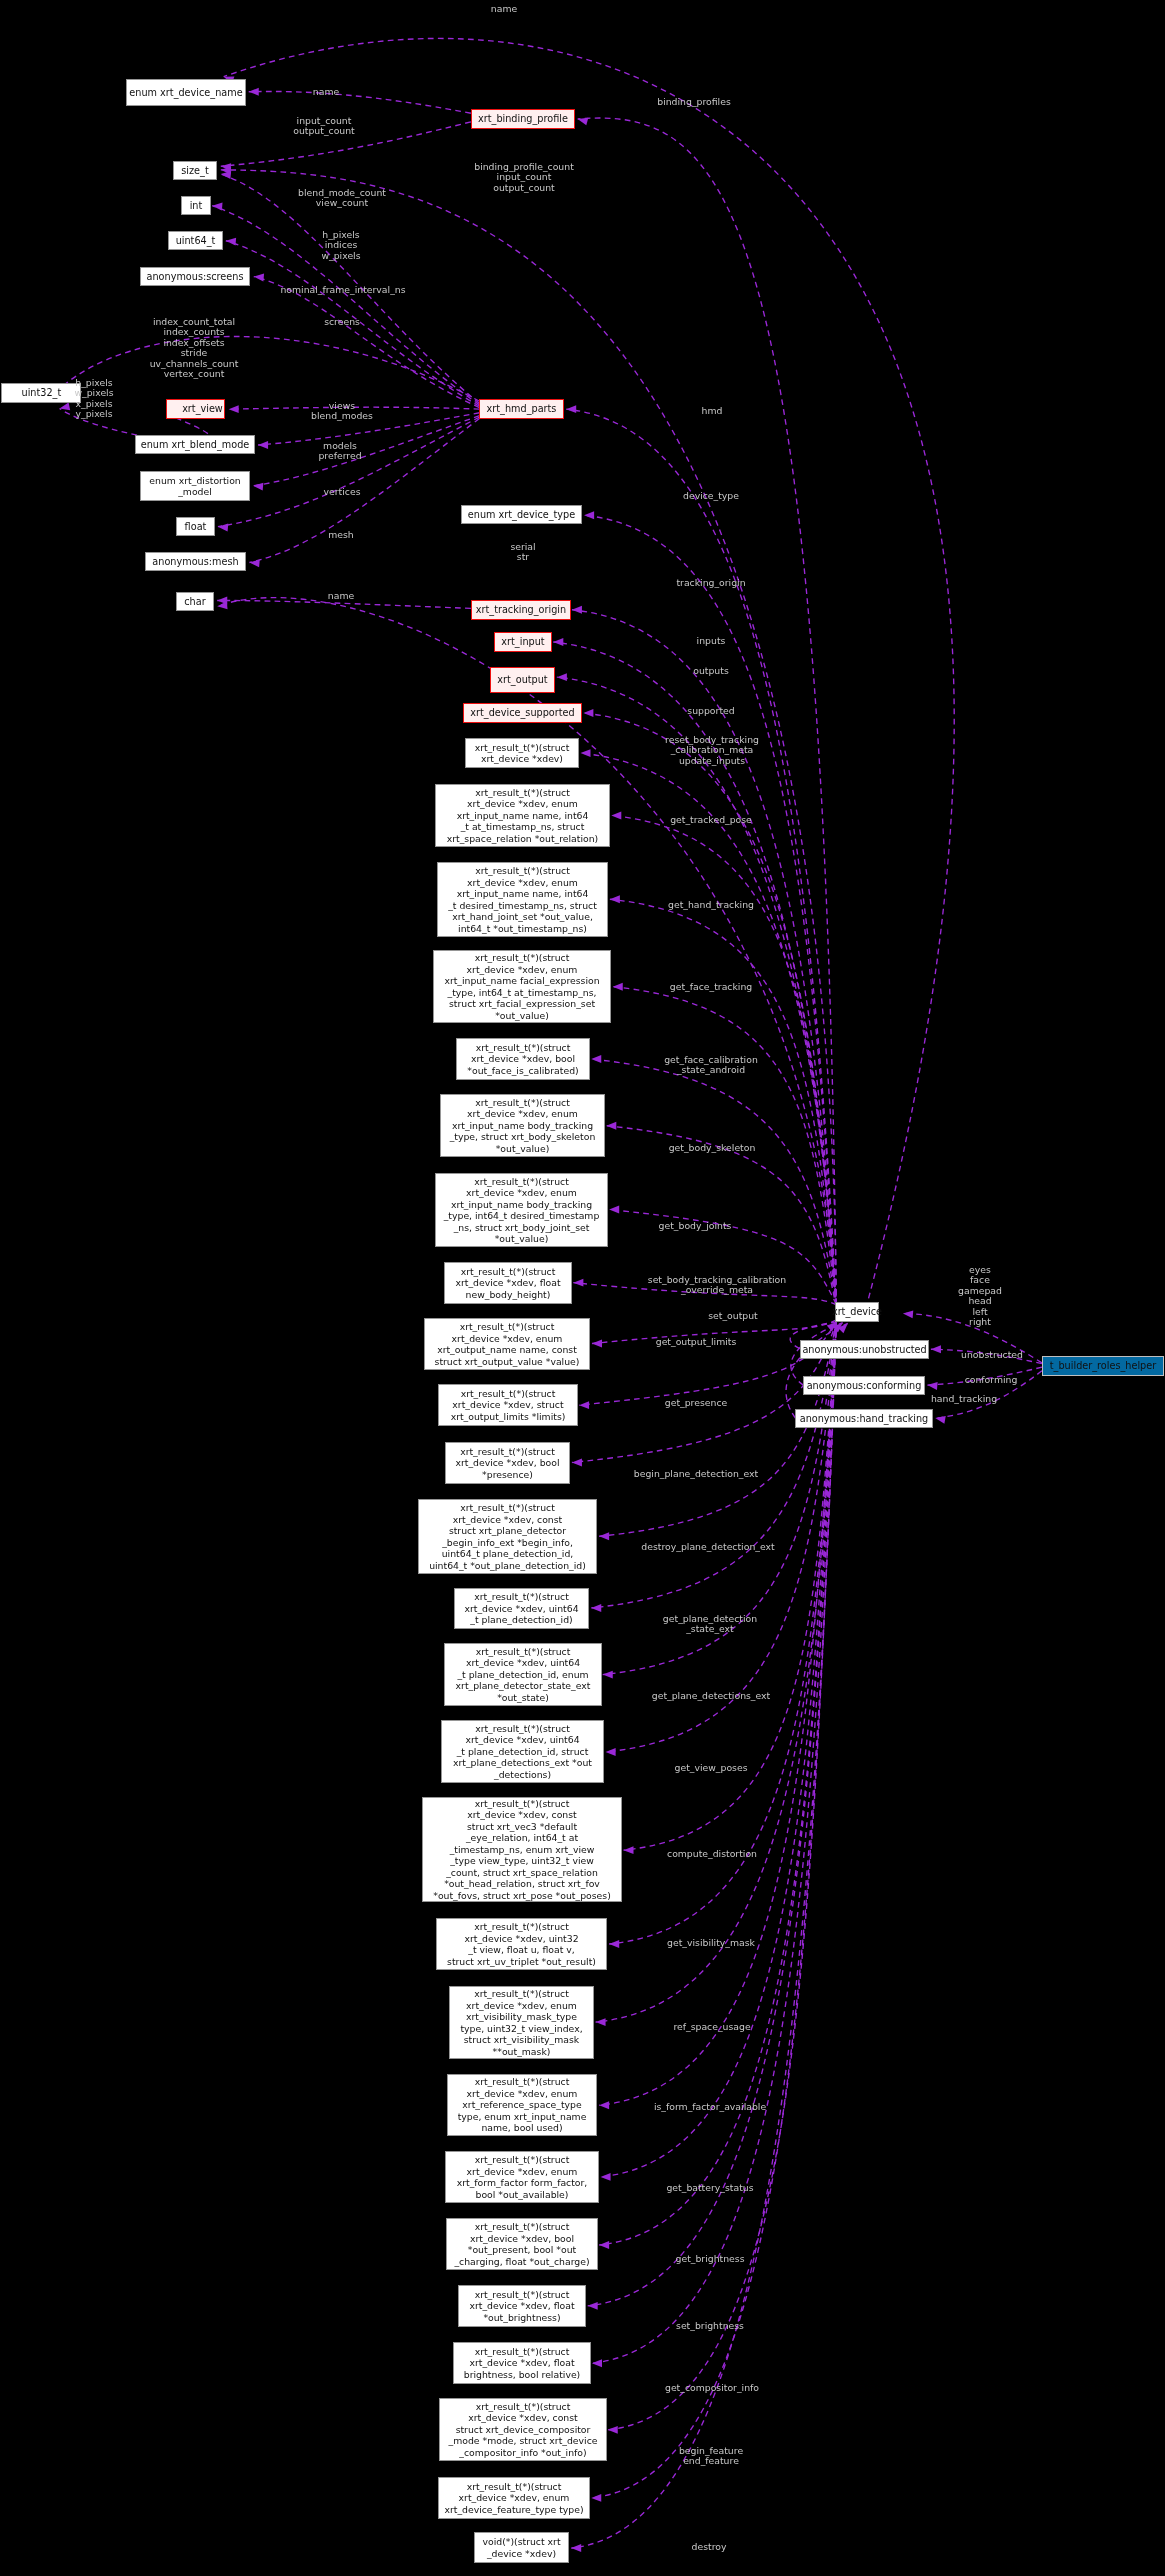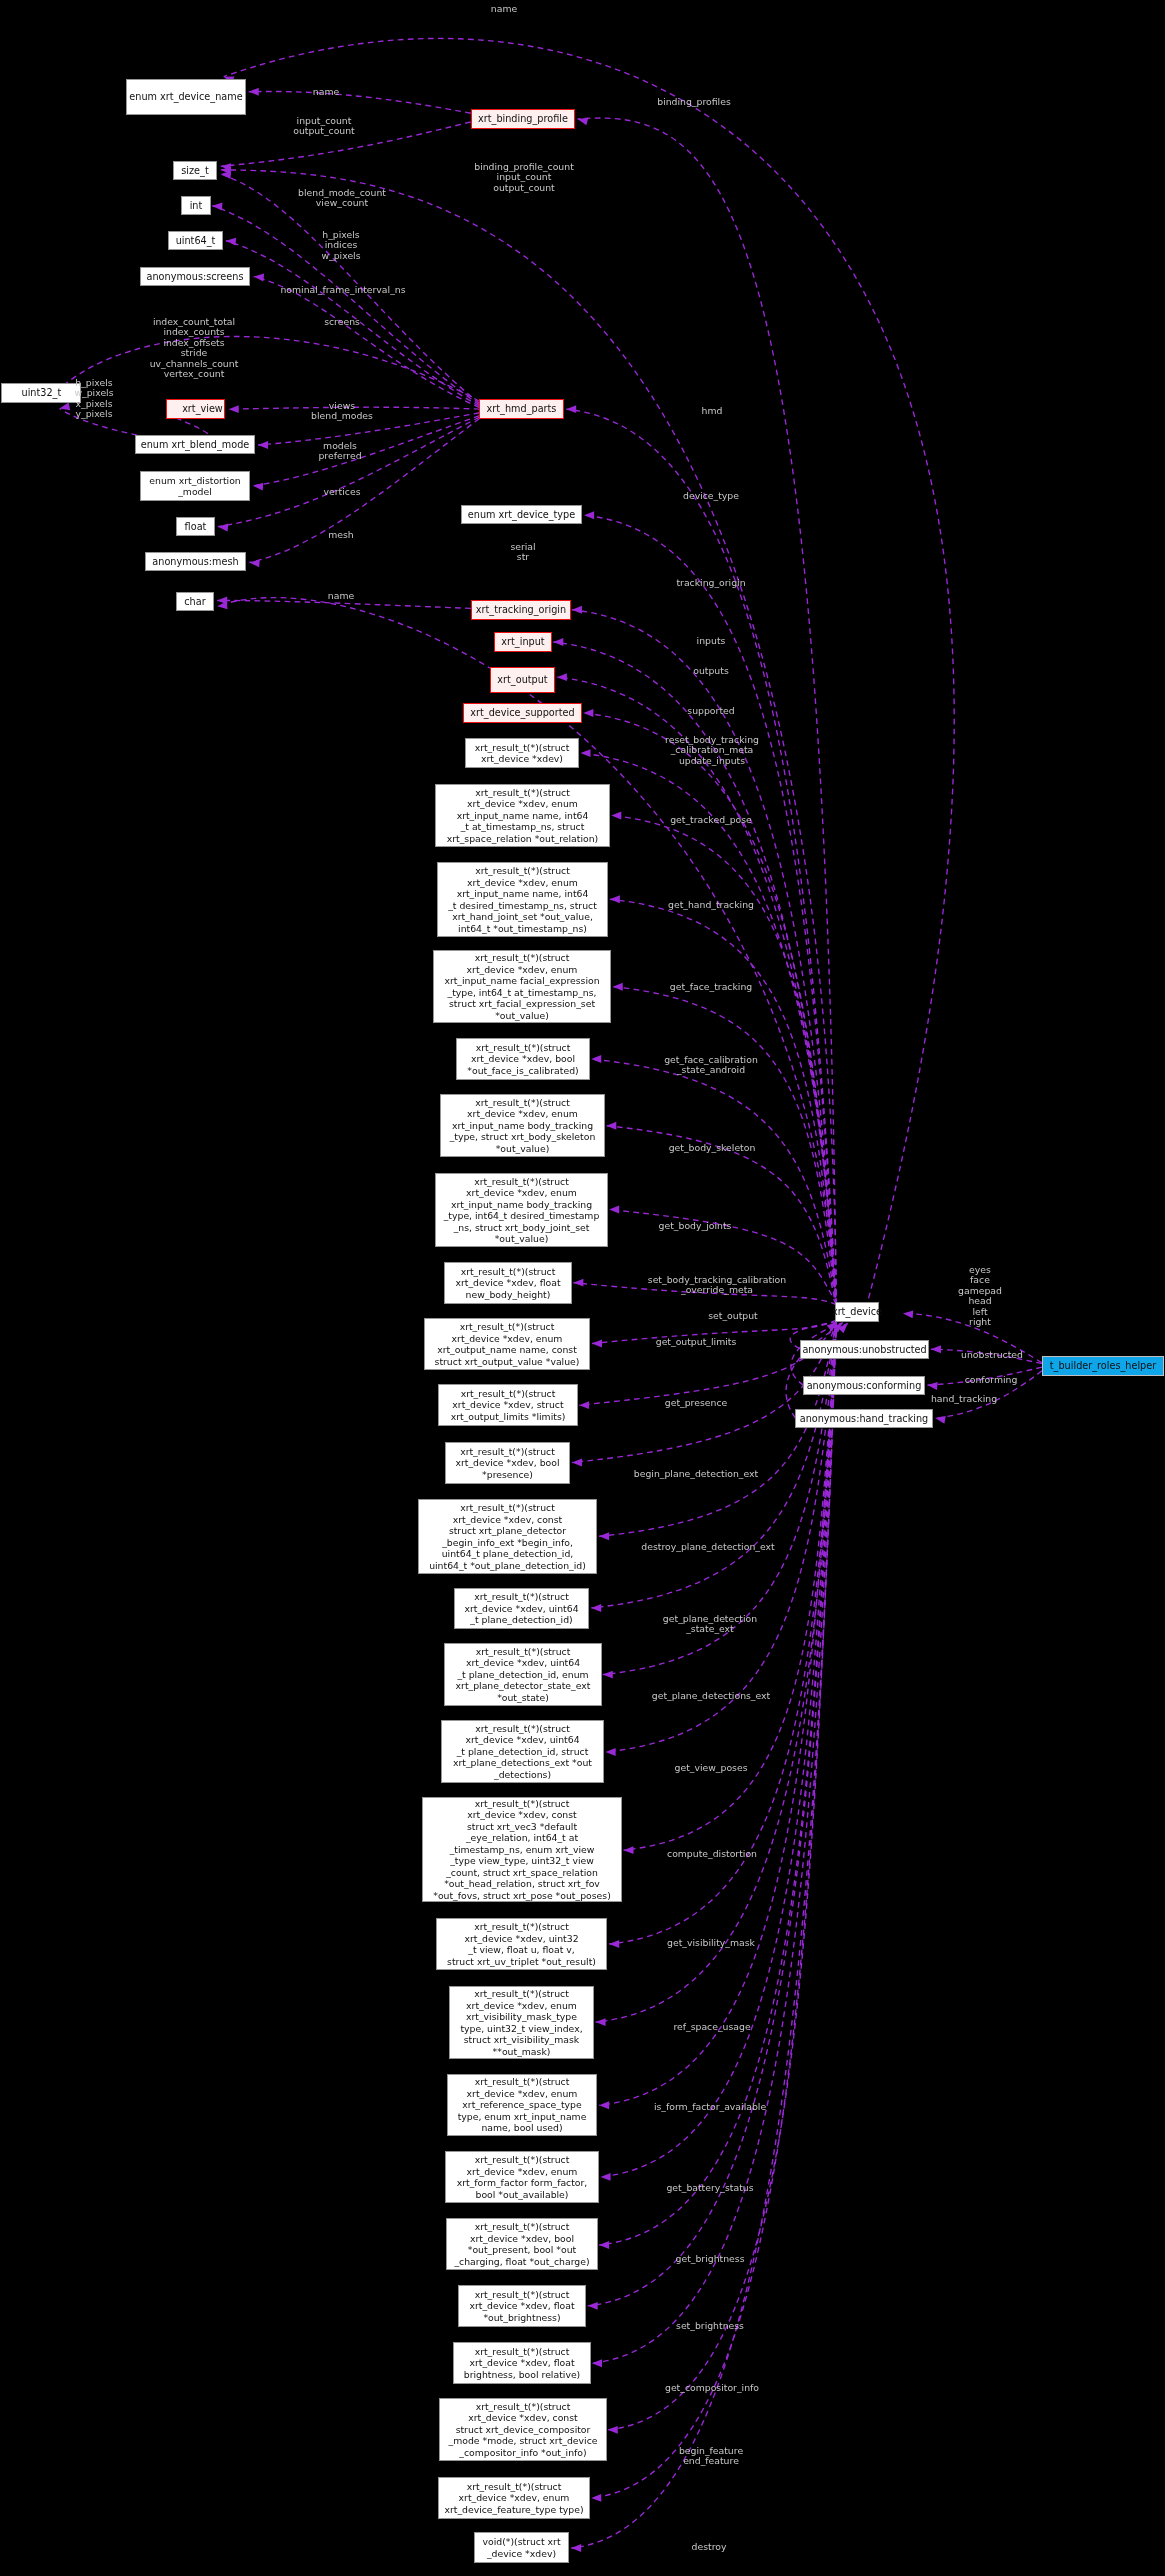--- a/index.html
+++ b/index.html
@@ -4,21 +4,21 @@
 <style>
   html,body{margin:0;padding:0;background:#000;}
   #canvas{position:relative;width:1166px;height:2576px;background:#000;overflow:hidden;
           font-family:"DejaVu Sans","Liberation Sans",sans-serif;}
   #edgelayer{position:absolute;left:0;top:0;width:1166px;height:2576px;}
   .node{position:absolute;display:flex;align-items:center;justify-content:center;
         background:#fff;border:0.7px solid #969696;color:#111;font-size:9.7px;
         line-height:11.5px;text-align:center;white-space:pre-line;box-sizing:border-box;
         padding:0.7px 2.1px;cursor:pointer;}
   .node.red{border:1.4px solid #ee1111;background:#fff0f0;}
-  .node.gray{background:#0ea5e9;border:0.7px solid #bfbfbf;}
+  .node.gray{background:#0369a1;border:0.7px solid #bfbfbf;}
   .elabel{position:absolute;color:#c8c8c8;font-size:9.3px;line-height:10.4px;
           text-align:center;white-space:pre-line;transform:translate(-50%,-50%);}
 </style>
 </head>
 <body>
 
 <div id="canvas">
   <svg id="edgelayer" xmlns="http://www.w3.org/2000/svg" viewBox="0 0 1627 3595" width="1166" height="2576">
       <path d="M 1167,1820 C 1126,1045.62 1046,597 790,571" fill="none" stroke="#9a28d7" stroke-width="1.9" stroke-dasharray="8 6"></path>
       <polygon points="0,0 14,5.5 14,-5.5" fill="#9a28d7" transform="translate(790,571) rotate(0)"></polygon>
@@ -128,21 +128,21 @@
       <polygon points="0,0 14,5.5 14,-5.5" fill="#9a28d7" transform="translate(1183,1847) rotate(-225)"></polygon>
       <path d="M 1454,1902 C 1380,1855 1320,1834 1260,1833" fill="none" stroke="#9a28d7" stroke-width="1.9" stroke-dasharray="8 6"></path>
       <polygon points="0,0 14,5.5 14,-5.5" fill="#9a28d7" transform="translate(1260,1833) rotate(5)"></polygon>
       <path d="M 1454,1903 C 1395,1890 1350,1884 1299,1883" fill="none" stroke="#9a28d7" stroke-width="1.9" stroke-dasharray="8 6"></path>
       <polygon points="0,0 14,5.5 14,-5.5" fill="#9a28d7" transform="translate(1299,1883) rotate(0)"></polygon>
       <path d="M 1454,1908 C 1395,1922 1350,1930 1294,1933" fill="none" stroke="#9a28d7" stroke-width="1.9" stroke-dasharray="8 6"></path>
       <polygon points="0,0 14,5.5 14,-5.5" fill="#9a28d7" transform="translate(1294,1933) rotate(5)"></polygon>
       <path d="M 1454,1913 C 1400,1955 1355,1974 1305,1979" fill="none" stroke="#9a28d7" stroke-width="1.9" stroke-dasharray="8 6"></path>
       <polygon points="0,0 14,5.5 14,-5.5" fill="#9a28d7" transform="translate(1305,1979) rotate(10)"></polygon>
     </svg>
-<div class="node" style="left: 126px; top: 79px; width: 120px; height: 36px;">enum xrt_device_name</div>
+<div class="node" style="left: 126px; top: 79px; width: 120px; height: 27px;">enum xrt_device_name</div>
     <div class="node red" style="left: 471px; top: 109px; width: 104px; height: 20px;">xrt_binding_profile</div>
     <div class="node" style="left: 173px; top: 161px; width: 44px; height: 19.3px;">size_t</div>
     <div class="node" style="left: 181px; top: 196px; width: 30px; height: 18.6px;">int</div>
     <div class="node" style="left: 168px; top: 231px; width: 55px; height: 19.3px;">uint64_t</div>
     <div class="node" style="left: 140px; top: 267px; width: 110px; height: 18.6px;">anonymous:screens</div>
     <div class="node" style="left: 1.4px; top: 383px; width: 80px; height: 20px;">uint32_t</div>
     <div class="node red" style="left: 166px; top: 399px; width: 59px; height: 20px; padding-left: 16px;">xrt_view</div>
     <div class="node" style="left: 135px; top: 435px; width: 120px; height: 19.3px;">enum xrt_blend_mode</div>
     <div class="node" style="left: 140px; top: 471px; width: 110px; height: 30px; font-size: 9.3px;">enum xrt_distortion
 _model</div>

